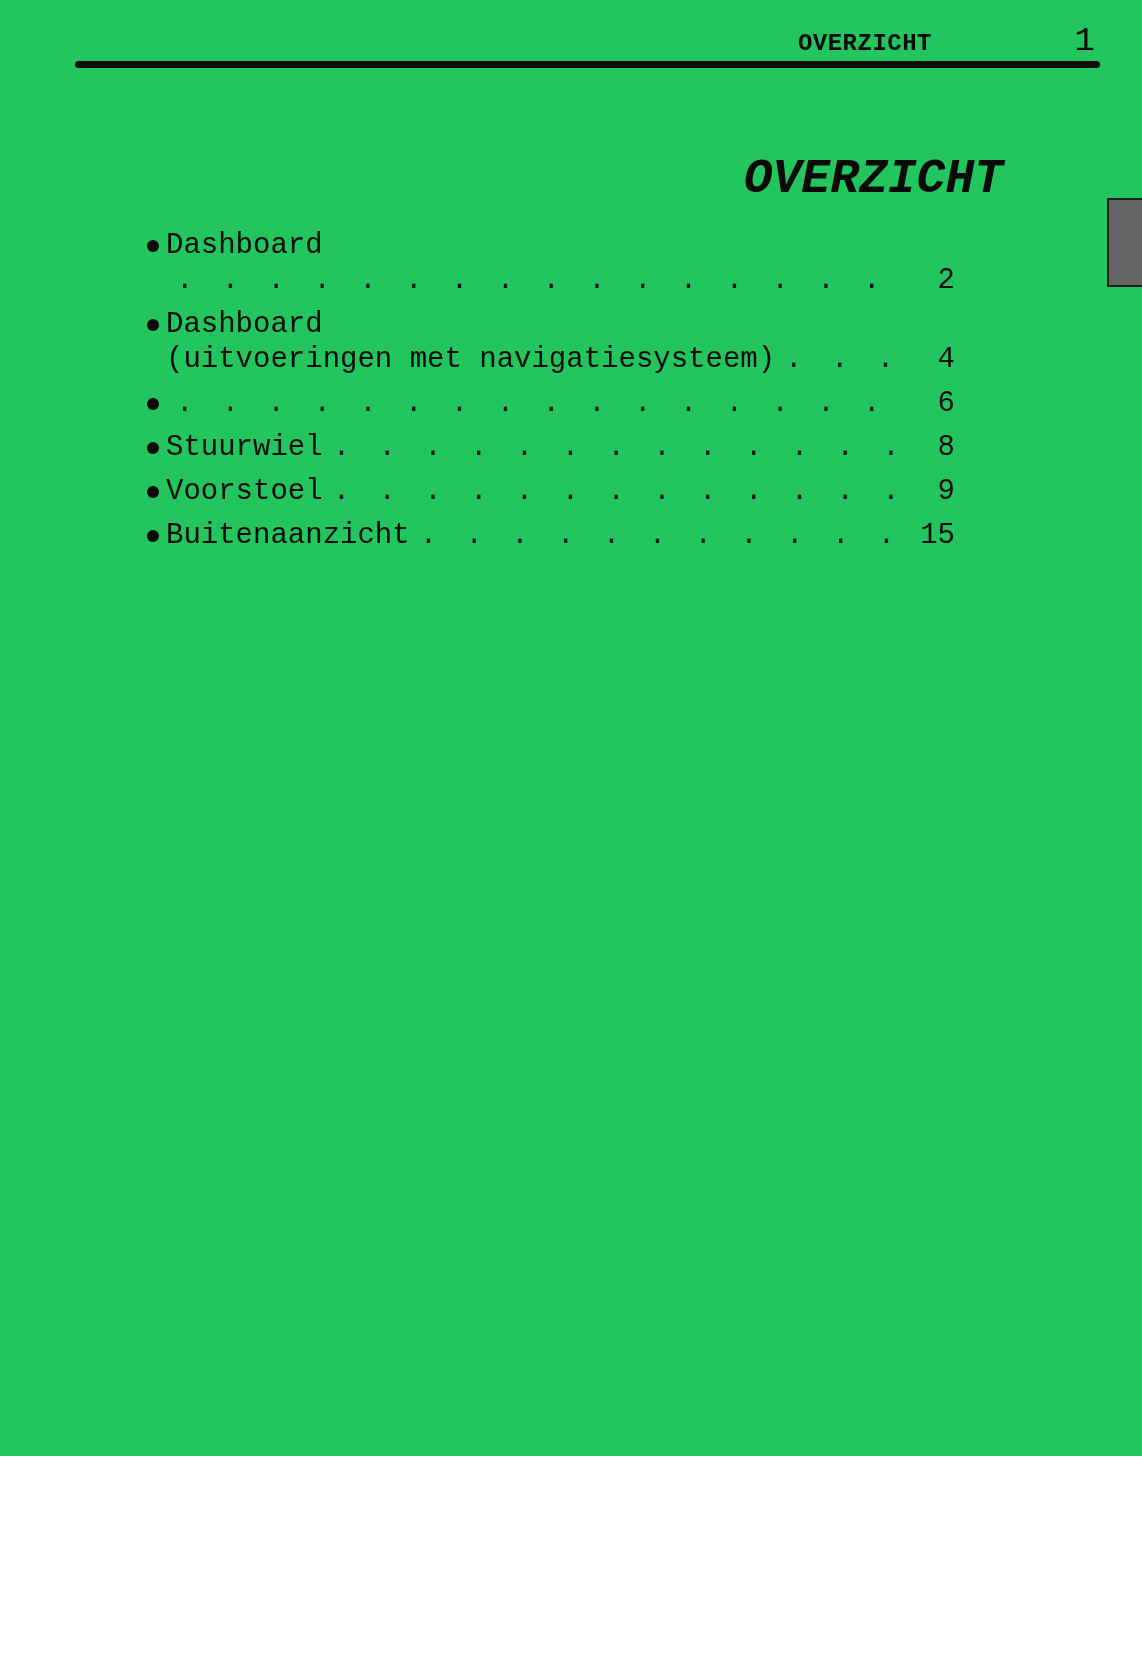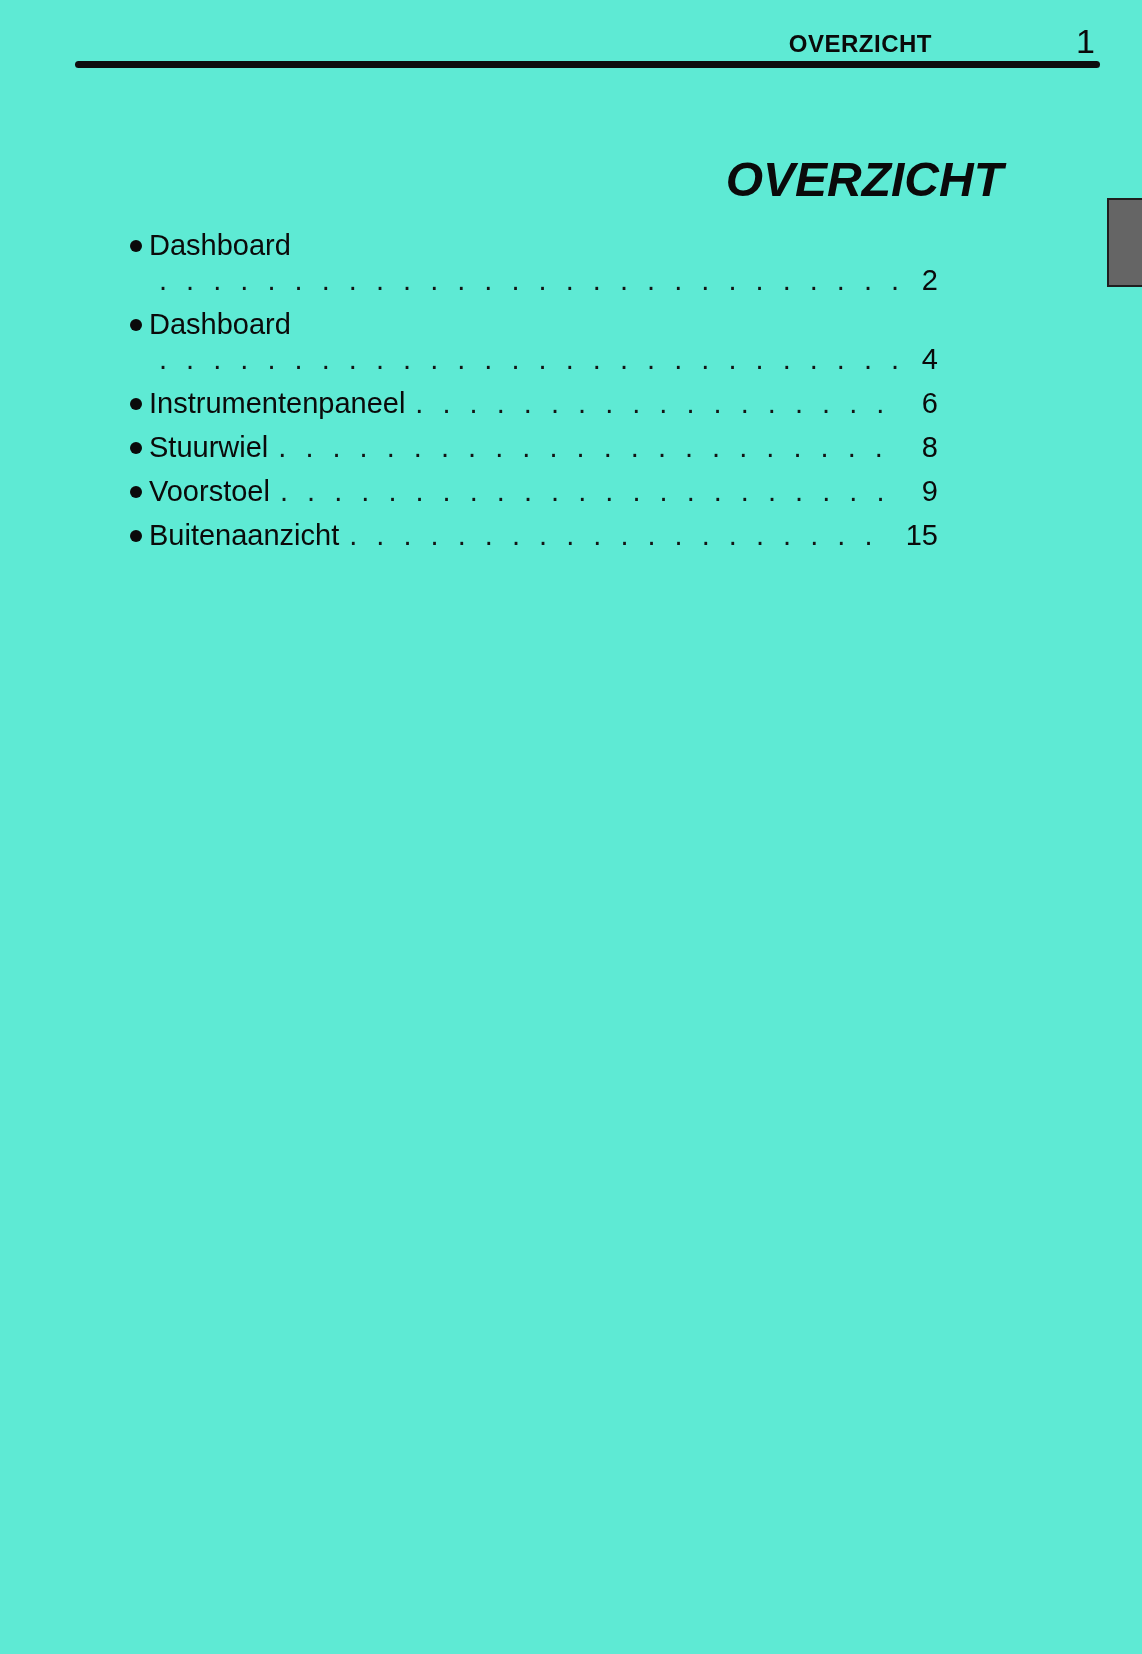--- a/index.html
+++ b/index.html
@@ -1,21 +1,21 @@
 <!DOCTYPE html>
 <html><head>
 <meta charset="utf-8">
 <style>
   html, body { margin: 0; padding: 0; background: #ffffff; }
   .page {
     position: relative;
     width: 1142px;
-    height: 1654px;
-    background: #5eead4;
-    font-family: Liberation Sans, sans-serif;
+    height: 1456px;
+    background: #22c55e;
+    font-family: Liberation Mono, monospace;
     color: #0a0a0a;
     overflow: hidden;
   }
 
   
   .header-title {
     position: absolute;
     top: 30px;
     right: 210px;
     font-size: 24px;
@@ -59,21 +59,21 @@
     width: 35px;
     height: 89px;
     box-sizing: border-box;
     border: 2px solid #1f1f1f;
     border-right: none;
   }
 
   
   .toc {
     position: absolute;
-    left: 130px;
+    left: 147px;
     top: 228px;
     width: 808px;
     font-size: 29px;
     line-height: 35px;
   }
   .toc-item { margin-bottom: 9px; }
   .row { display: flex; align-items: center; }
   .row.indent { padding-left: 19px; }
   .bullet {
     width: 12px;
@@ -119,29 +119,29 @@
         <span class="pagenum">2</span>
       </div>
     </div>
 
     <div class="toc-item">
       <div class="row">
         <span class="bullet"></span>
         <span class="label">Dashboard</span>
       </div>
       <div class="row indent">
+        <span class="label">(uitvoeringen met navigatiesysteem)</span>
         <span class="leader">. . . . . . . . . . . . . . . . . . . . . . . . . . . . . . . . . . . . . . . . . . . . . . . . . . . . . . . . . . . . . . . . . . . . . . . . . . . . . . . .</span>
         <span class="pagenum">4</span>
       </div>
     </div>
 
     <div class="toc-item">
       <div class="row">
         <span class="bullet"></span>
-        <span class="label">Instrumentenpaneel</span>
         <span class="leader">. . . . . . . . . . . . . . . . . . . . . . . . . . . . . . . . . . . . . . . . . . . . . . . . . . . . . . . . . . . . . . . . . . . . . . . . . . . . . . . .</span>
         <span class="pagenum">6</span>
       </div>
     </div>
 
     <div class="toc-item">
       <div class="row">
         <span class="bullet"></span>
         <span class="label">Stuurwiel</span>
         <span class="leader">. . . . . . . . . . . . . . . . . . . . . . . . . . . . . . . . . . . . . . . . . . . . . . . . . . . . . . . . . . . . . . . . . . . . . . . . . . . . . . . .</span>

